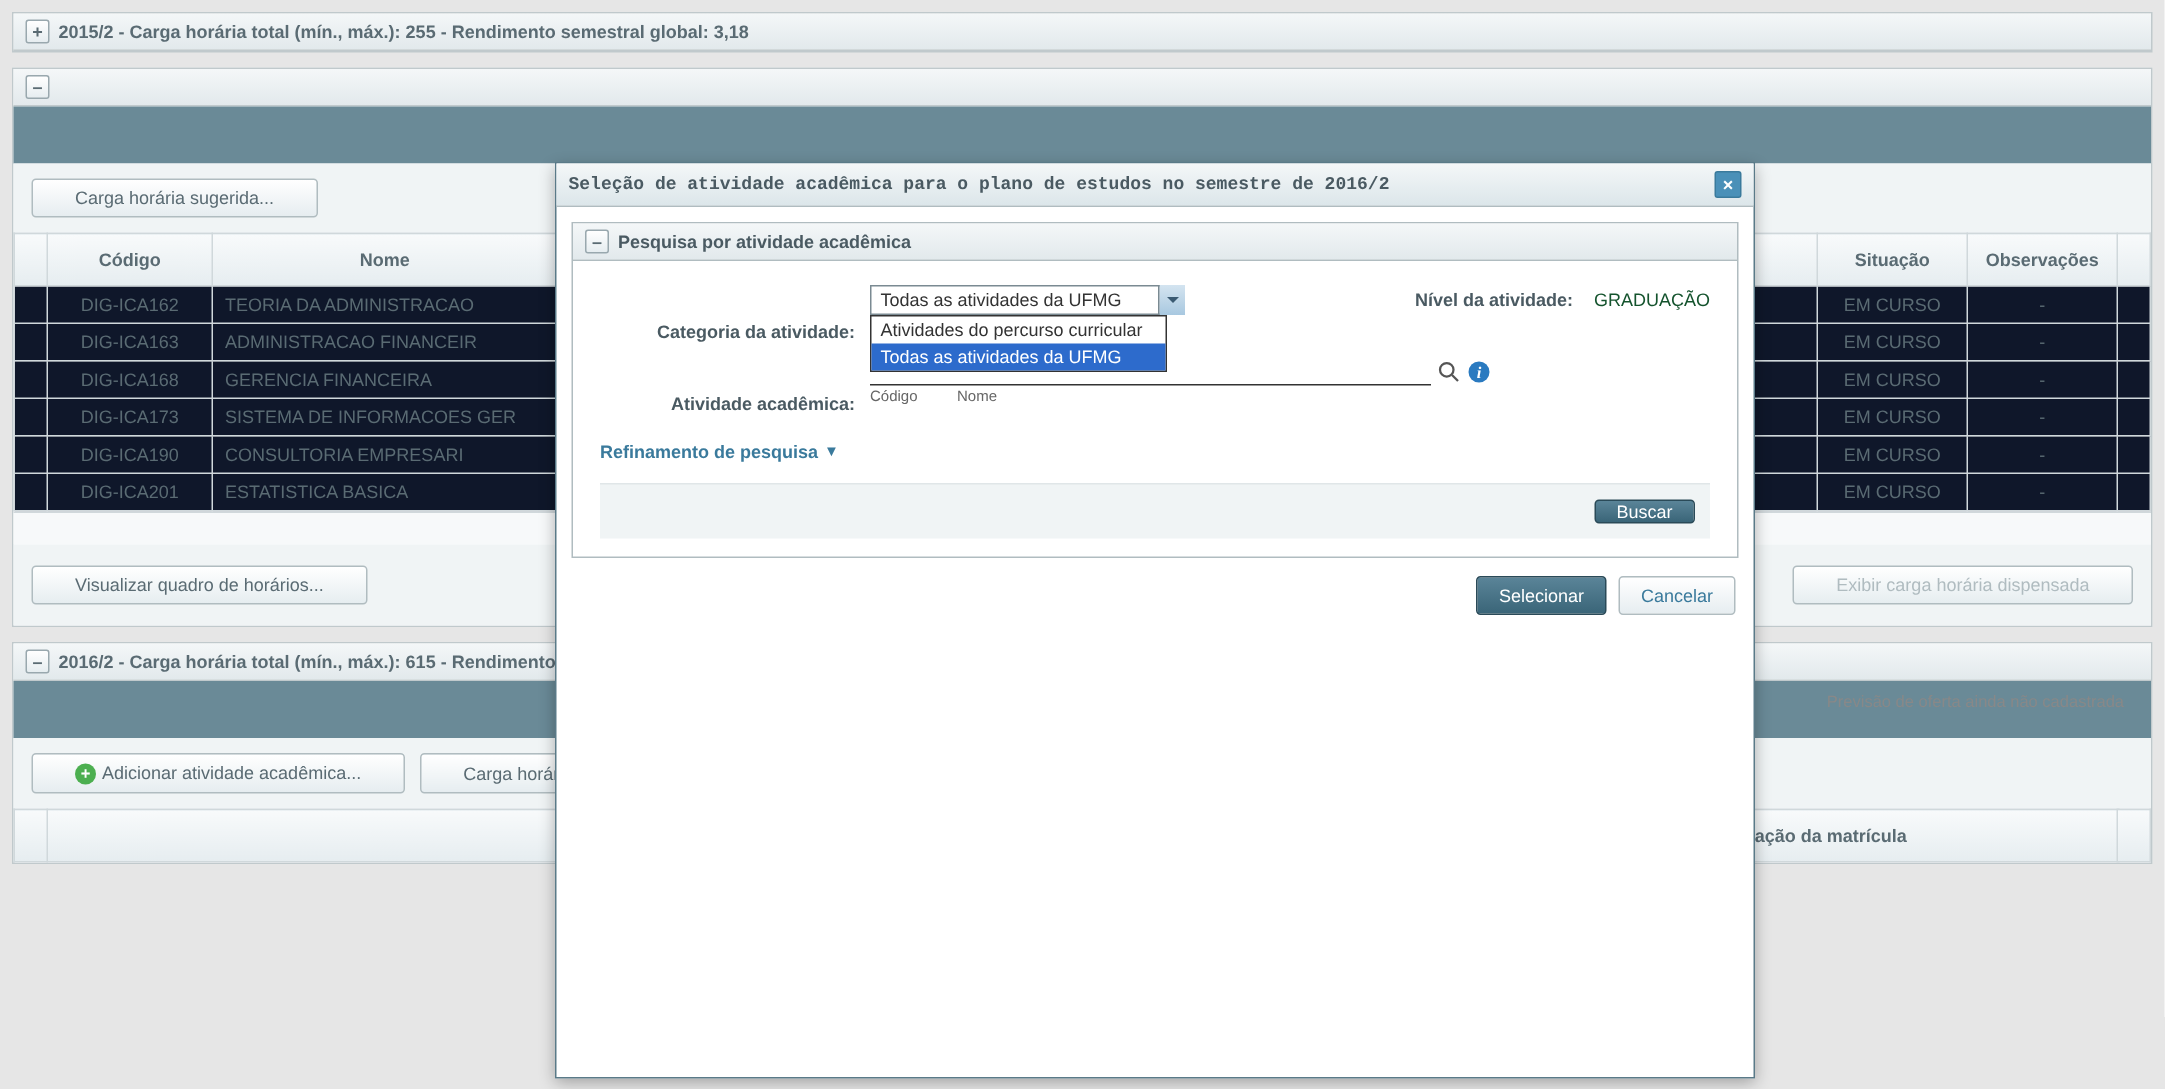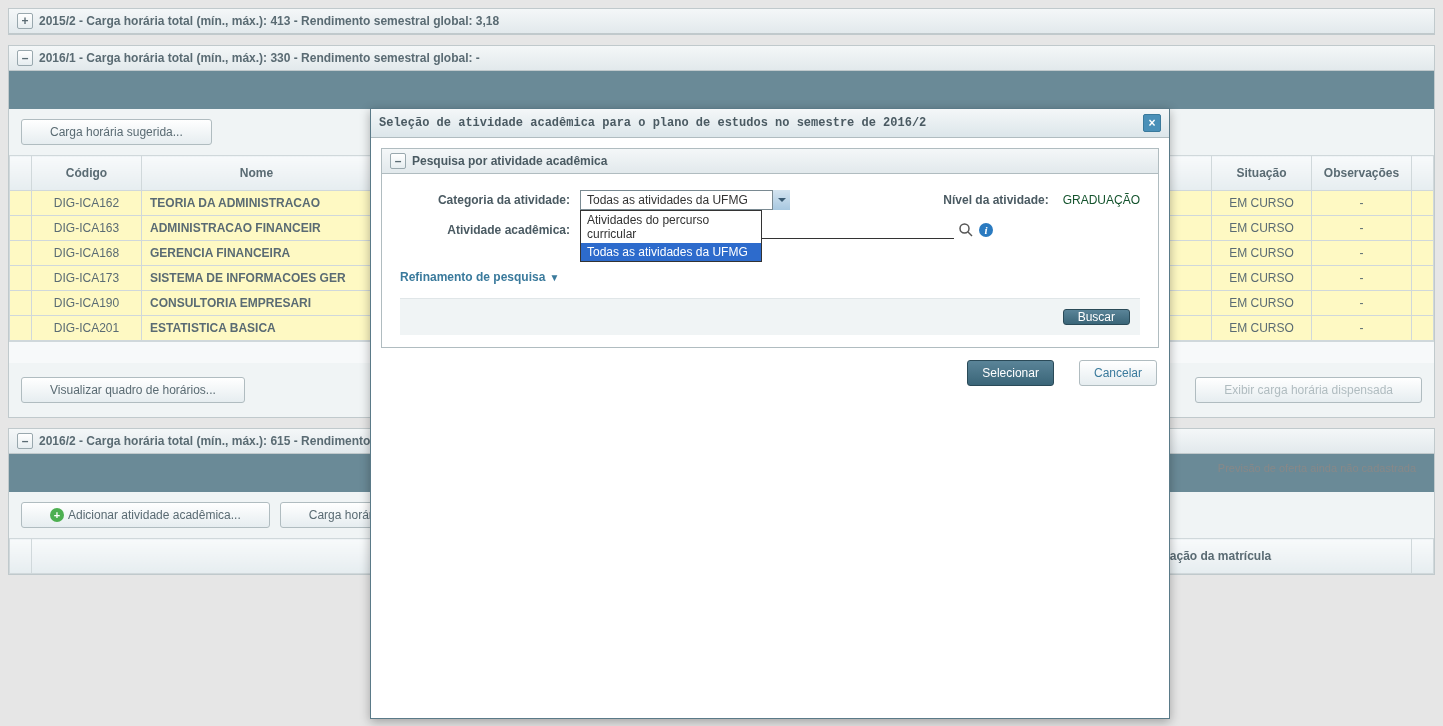--- a/index.html
+++ b/index.html
@@ -7,79 +7,78 @@
 .page { padding: 8px; }
 .panel { background: #fff; border: 1px solid #c0c9cc; margin-bottom: 10px; }
 .panel-header { background: linear-gradient(#f4f7f8,#e2e9ec); border-bottom: 1px solid #c0c9cc; padding: 4px 8px; display: flex; align-items: center; gap: 6px; color: #5a6b73; font-weight: bold; font-size: 12px; }
 .toggle-btn { width: 16px; height: 16px; border: 1px solid #99a8ae; background: linear-gradient(#fff,#e6edf0); border-radius: 2px; display: flex; align-items: center; justify-content: center; font-size: 12px; color: #5a6b73; font-weight: bold; line-height: 1; cursor: pointer; }
 .panel-body { padding: 0; }
 .section-bar { background: #6a8a97; height: 38px; }
 .btn { background: linear-gradient(#fff,#e6edf0); border: 1px solid #b0bcc0; border-radius: 3px; padding: 5px 28px; color: #5a6b73; font-size: 12px; cursor: pointer; }
 .btn-row { padding: 10px 12px; background: #f0f4f5; }
 .data-table { width: 100%; border-collapse: collapse; }
 .data-table th { background: linear-gradient(#f8fafb,#e6edf0); border: 1px solid #d0d8db; padding: 10px 6px; color: #5a6b73; font-weight: bold; font-size: 12px; text-align: center; }
-.data-table td { border: 1px solid #d0d8db; padding: 5px 8px; color: #5a6b73; font-size: 12px; background: #fef9c3; text-align: center; }
-.data-table td.left { text-align: left; font-weight: bold; }
+.data-table td { border: 1px solid #d0d8db; padding: 5px 8px; color: #5a6b73; font-size: 12px; background: #0f172a; text-align: center; }
+.data-table td.left { text-align: left; }
 .footer-row { padding: 14px 12px; background: #f0f4f5; display: flex; justify-content: space-between; }
 .btn-disabled { color: #b0bcc0; }
 .add-icon { display: inline-block; width: 14px; height: 14px; border-radius: 50%; background: #4caf50; color: #fff; text-align: center; line-height: 14px; font-weight: bold; margin-right: 4px; font-size: 11px; }
 .modal { position: fixed; left: 370px; top: 108px; width: 800px; background: #fff; border: 1px solid #5a7a88; box-shadow: 0 3px 10px rgba(0,0,0,0.3); }
 .modal-titlebar { background: linear-gradient(#f4f7f8,#dce6ea); padding: 5px 8px; display: flex; justify-content: space-between; align-items: center; border-bottom: 1px solid #b0bcc0; }
 .modal-title { color: #4a5a62; font-weight: bold; font-size: 12px; font-family: Liberation Mono, monospace; }
 .modal-close { width: 18px; height: 18px; background: #4a90b8; color: #fff; border: 1px solid #3a7a9c; display: flex; align-items: center; justify-content: center; font-size: 12px; font-weight: bold; cursor: pointer; border-radius: 2px; }
 .modal-body { padding: 10px; height: 580px; }
 .inner-panel { border: 1px solid #b0bcc0; }
 .inner-panel-header { background: linear-gradient(#f4f7f8,#e2e9ec); padding: 4px 8px; display: flex; align-items: center; gap: 6px; color: #4a5a62; font-weight: bold; font-size: 12px; border-bottom: 1px solid #b0bcc0; }
 .inner-panel-body { padding: 16px 18px 12px; }
 .form-row { display: flex; align-items: flex-start; margin-bottom: 10px; }
-.form-label { width: 180px; text-align: right; padding-right: 10px; color: #4a5a62; font-weight: bold; font-size: 12px; padding-top: 3px; }
+.form-label { width: 180px; text-align: right; padding-right: 10px; color: #4a5a62; font-weight: bold; font-size: 12px; padding-top: 3px; margin-top: 21px; }
 .form-control { flex: 1; position: relative; }
 .dropdown { position: relative; width: 210px; }
 .dropdown-display { border: 1px solid #7a8a92; background: #fff; padding: 2px 20px 2px 6px; font-size: 12px; color: #333; height: 20px; display: flex; align-items: center; }
 .dropdown-arrow { position: absolute; right: 0; top: 0; width: 18px; height: 20px; background: linear-gradient(#d4e4f0,#a8c8e0); border-left: 1px solid #7a8a92; display: flex; align-items: center; justify-content: center; }
 .dropdown-arrow::after { content: ""; border-left: 4px solid transparent; border-right: 4px solid transparent; border-top: 4px solid #3a5a72; }
-.dropdown-list { position: absolute; top: 20px; left: 0; width: 182px; border: 1px solid #333; background: #fff; z-index: 10; }
+.dropdown-list { position: absolute; top: 20px; left: 0; width: 198px; border: 1px solid #333; background: #fff; z-index: 10; }
 .dropdown-item { padding: 2px 6px; font-size: 12px; color: #333; cursor: pointer; }
 .dropdown-item.selected { background: #2d6bcc; color: #fff; }
 .level-label { color: #4a5a62; font-weight: bold; font-size: 12px; margin-right: 14px; }
 .level-value { color: #14532d; font-size: 12px; }
 .activity-input-row { display: flex; align-items: center; gap: 0; }
 .underline-input { border: none; border-bottom: 1px solid #333; background: transparent; font-size: 12px; padding: 2px 4px; outline: none; }
 .input-codigo { width: 54px; }
 .input-nome { width: 320px; }
 .sub-labels { display: flex; gap: 0; font-size: 10px; color: #666; margin-top: 2px; }
 .sub-labels span:first-child { width: 58px; }
 .search-icon, .info-icon { display: inline-block; width: 16px; height: 16px; margin-left: 4px; }
 .search-icon svg, .info-icon svg { width: 16px; height: 16px; }
 .refine-link { color: #3a7a9c; font-weight: bold; font-size: 12px; cursor: pointer; display: inline-flex; align-items: center; gap: 4px; margin-top: 8px; }
 .chevrons { font-size: 10px; }
 .search-footer { background: #f0f4f5; padding: 10px; display: flex; justify-content: flex-end; margin-top: 14px; border-top: 1px solid #e0e6e8; }
 .btn-primary { background: linear-gradient(#5a8498,#3a6578); color: #fff; border: 1px solid #2a4a58; border-radius: 3px; padding: 0 14px; font-size: 12px; cursor: pointer; }
-.modal-actions { display: flex; justify-content: flex-end; gap: 25px; padding: 12px 2px 0; }
+.modal-actions { display: flex; justify-content: flex-end; gap: 8px; padding: 12px 2px 0; }
 .btn-secondary { background: linear-gradient(#fff,#e6edf0); border: 1px solid #b0bcc0; border-radius: 3px; padding: 5px 14px; color: #3a7a9c; font-size: 12px; cursor: pointer; }
 
 .legend-oferta { color: #888; font-style: normal; font-size: 11px; float: right; margin-right: 18px; margin-top: -30px; }
 .small-spacer { height: 22px; background: #f7f9fa; border-top: 1px solid #d0d8db; }
 </style>
 </head>
 <body>
 
 <div class="page">
 
   <div class="panel">
     <div class="panel-header">
       <span class="toggle-btn">+</span>
-      <span>2015/2 - Carga horária total (mín., máx.): 413 - Rendimento semestral global: 3,18</span>
+      <span>2015/2 - Carga horária total (mín., máx.): 255 - Rendimento semestral global: 3,18</span>
     </div>
   </div>
 
   <div class="panel">
     <div class="panel-header">
       <span class="toggle-btn">–</span>
-      <span>2016/1 - Carga horária total (mín., máx.): 330 - Rendimento semestral global: -</span>
     </div>
     <div class="panel-body">
       <div class="section-bar"></div>
       <div class="btn-row">
         <button class="btn">Carga horária sugerida...</button>
       </div>
       <table class="data-table">
         <thead>
           <tr>
             <th style="width:22px"></th>

